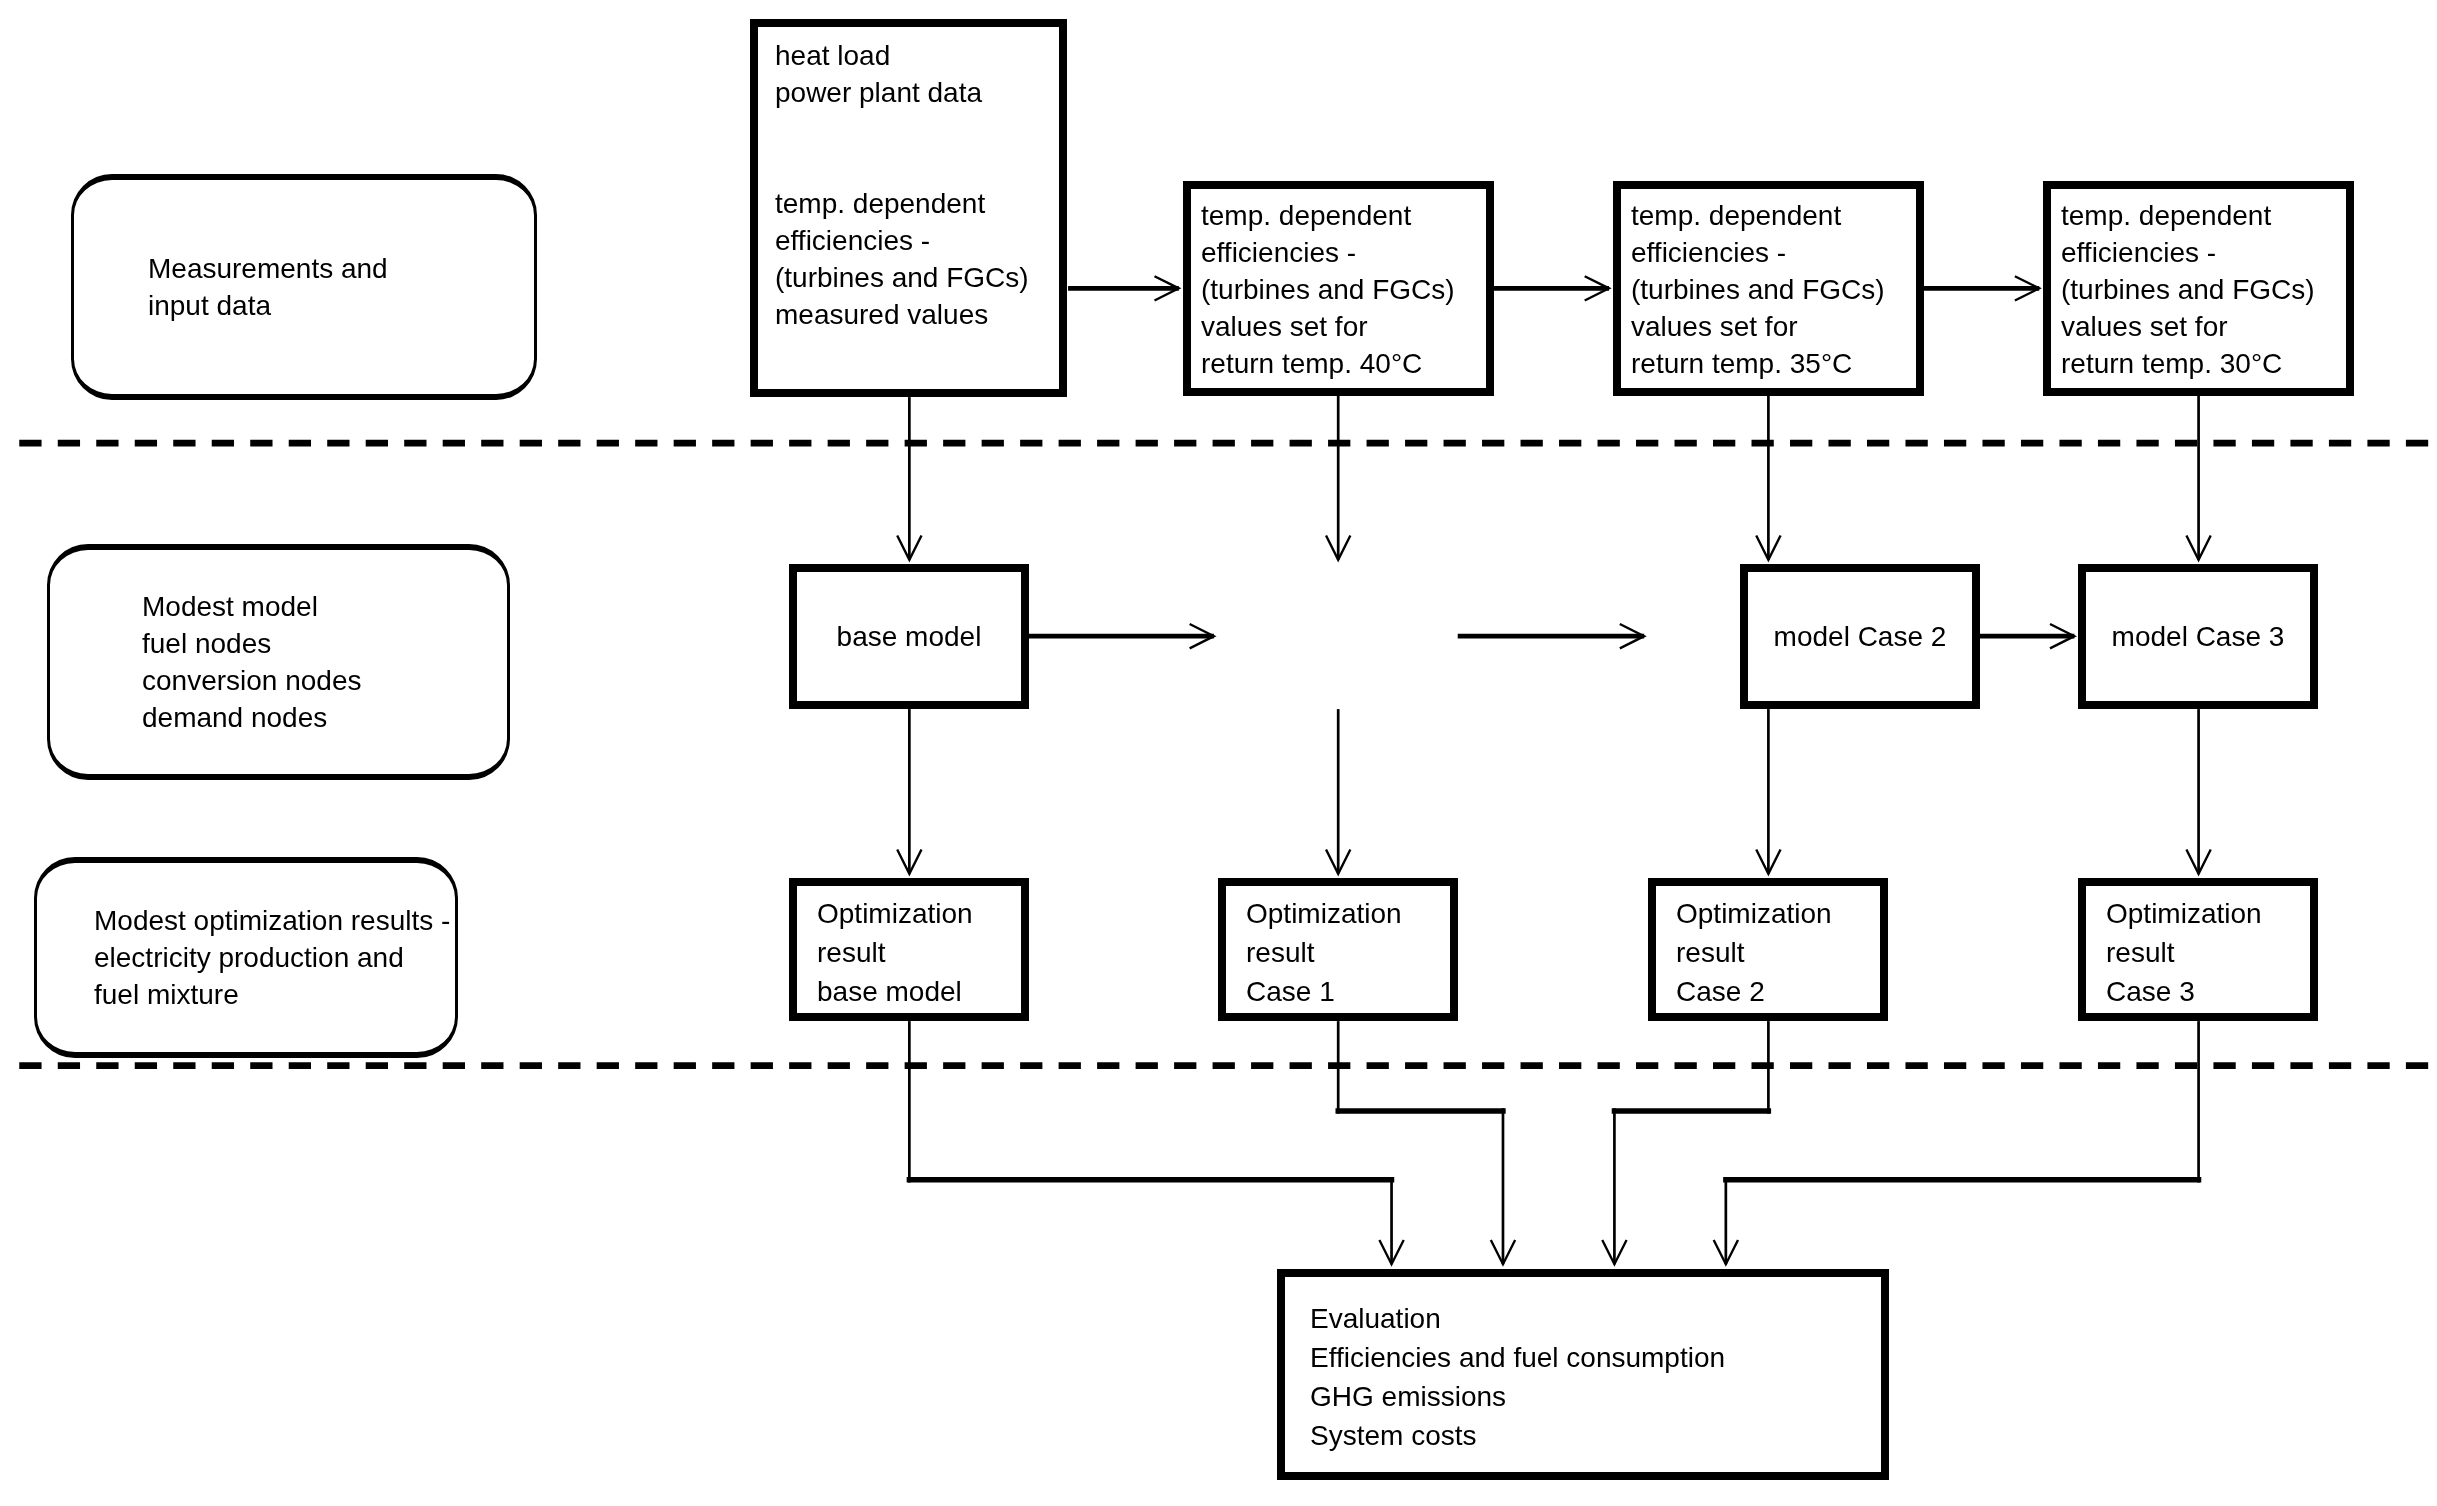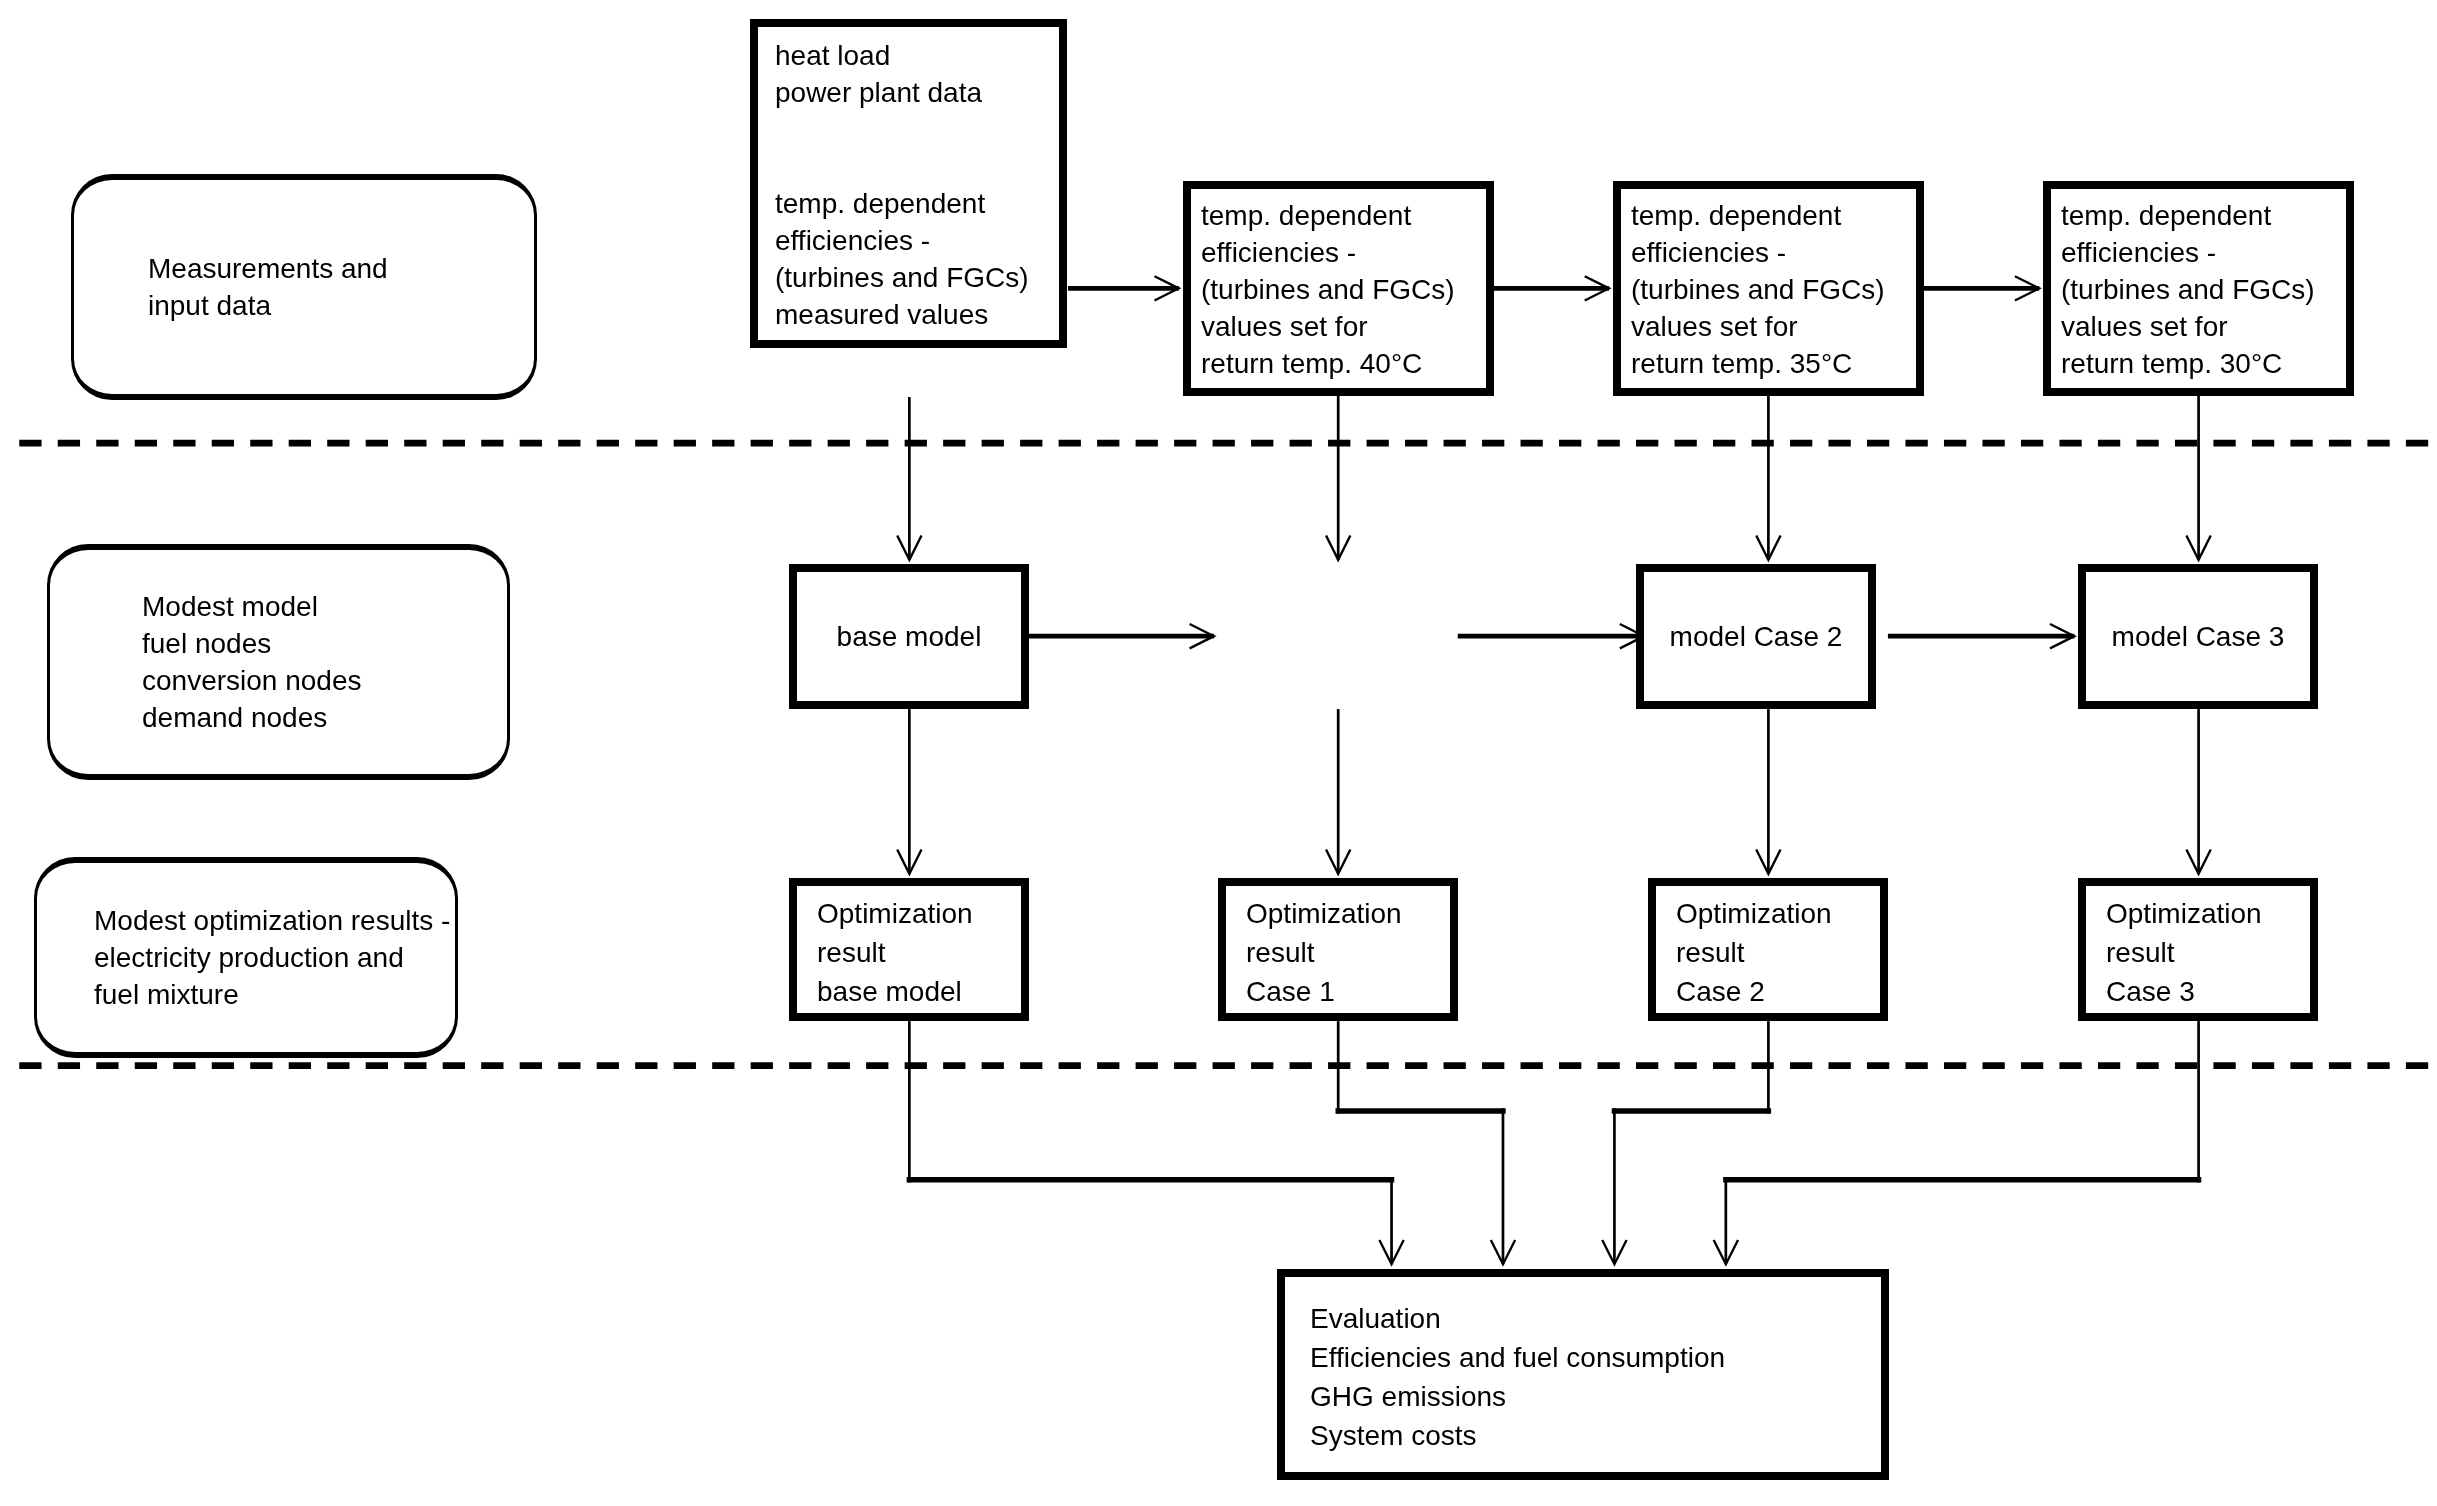--- a/index.html
+++ b/index.html
@@ -34,29 +34,29 @@
     border-bottom-width:6.8px;
     border-radius:41px;
     background:#fff;
     display:flex;
     align-items:center;
   }
   #label-measurements{left:71px;top:174px;width:466px;height:226px;padding-left:74px;}
   #label-model{left:47px;top:544px;width:463px;height:236px;padding-left:92px;}
   #label-results{left:34px;top:857px;width:424px;height:201px;padding-left:57px;}
 
-  #ibox-measured{left:750px;top:19px;width:317px;height:329px;padding:10px 5.4px 0 17px;}
+  #ibox-measured{left:750px;top:19px;width:317px;height:378px;padding:10px 5.4px 0 17px;}
   #ibox-40{left:1183px;top:181px;width:311px;height:215px;padding:8px 4px 0 10px;}
   #ibox-35{left:1613px;top:181px;width:311px;height:215px;padding:8px 4px 0 10px;}
   #ibox-30{left:2043px;top:181px;width:311px;height:215px;padding:8px 4px 0 10px;}
 
   .mbox{top:564px;width:240px;height:145px;display:flex;align-items:center;justify-content:center;}
   #mbox-base{left:789px;}
   #mbox-case1{left:1218px;}
-  #mbox-case2{left:1636px;}
+  #mbox-case2{left:1740px;}
   #mbox-case3{left:2078px;}
 
   .obox{top:878px;width:240px;height:143px;padding:8px 4px 0 20px;}
   .obox .txt{line-height:39px;}
   #obox-base{left:789px;}
   #obox-case1{left:1218px;}
   #obox-case2{left:1648px;}
   #obox-case3{left:2078px;}
 
   #eval-box{left:1277px;top:1269px;width:612px;height:211px;padding:22px 6.8px 0 25px;}

